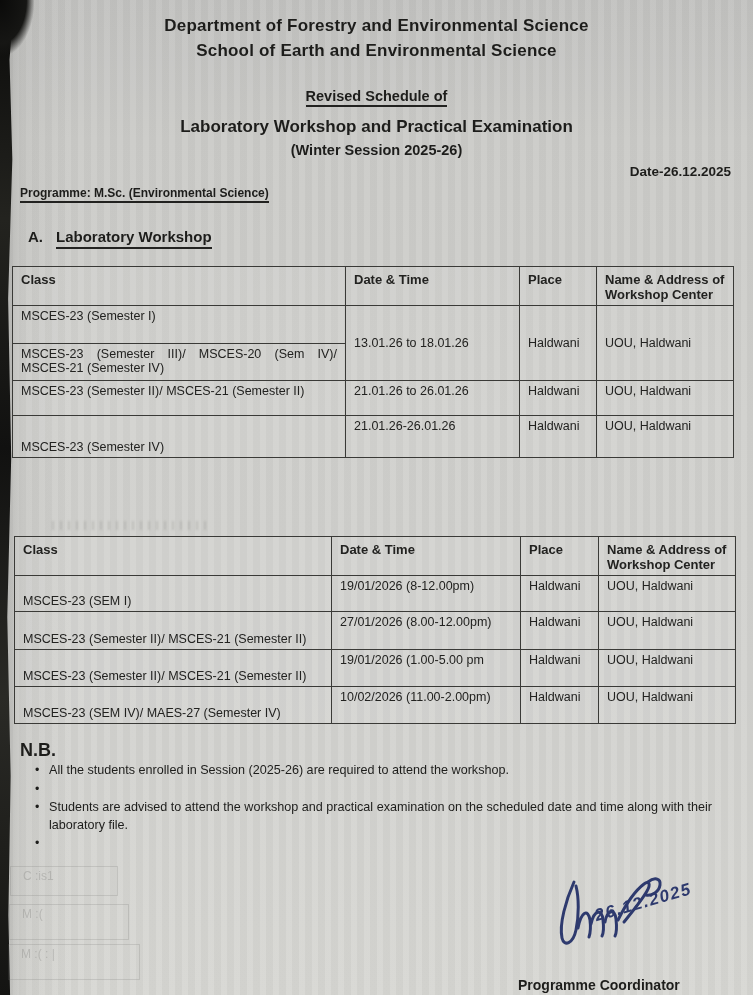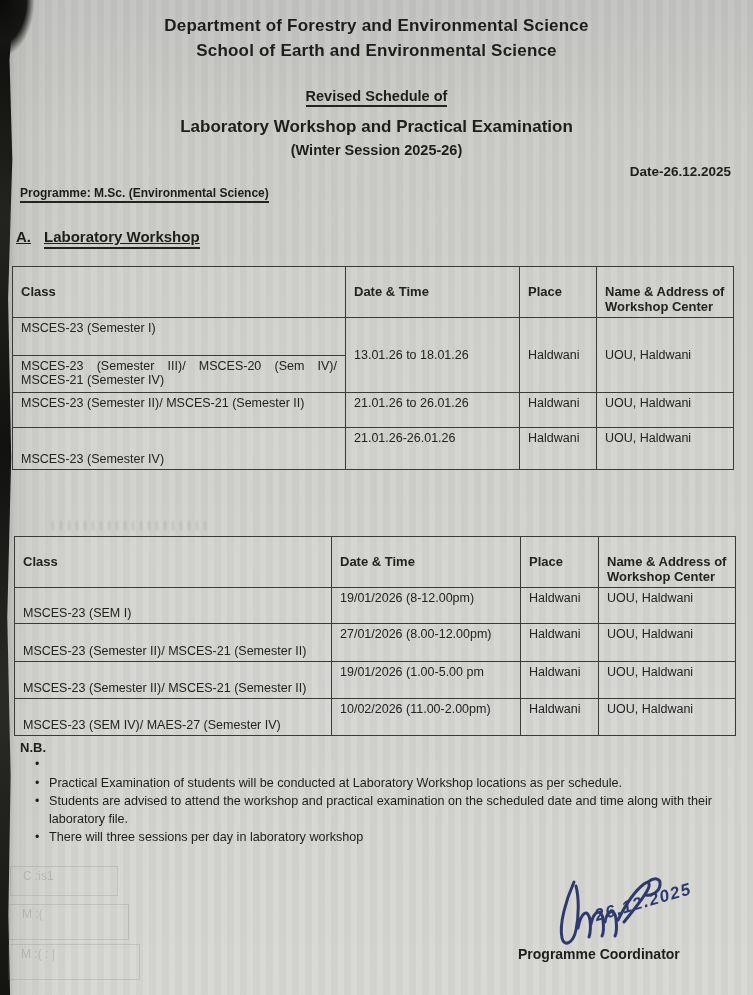--- a/index.html
+++ b/index.html
@@ -39,27 +39,27 @@
 
   .sec-head { font-size:15px; font-weight:bold; }
   .sec-head .lbl { margin-right:13px; }
   .sec-head .txt { border-bottom:2px solid #222220; padding-bottom:1.5px; }
 
   table.sched { border-collapse:collapse; table-layout:fixed; background:rgba(255,255,255,0.06); }
   table.sched th, table.sched td {
     border:1.6px solid #3a3a37; font-size:12.5px; padding:3px 8px;
     overflow:hidden; color:#222220;
   }
-  table.sched th { font-size:13px; font-weight:bold; text-align:left; vertical-align:top; padding-top:17px; }
+  table.sched th { font-size:13px; font-weight:bold; text-align:left; vertical-align:top; padding-top:5px; }
   td.vt { vertical-align:top; padding-top:6px; }
   td.vm { vertical-align:middle; }
   td.vb { vertical-align:bottom; padding-bottom:7px; }
   td.justify { text-align:justify; }
 
-  .nb-label { font-size:13px; font-weight:bold; }
+  .nb-label { font-size:18px; font-weight:bold; }
   .note-row { display:flex; width:700px; margin-top:1px; }
   .note-row .bullet { width:14px; margin-left:15px; flex:none; font-size:12.5px; line-height:17.5px; }
   .note-row .note-text { font-size:12.6px; line-height:17.5px; }
 
   .ghost { color:#8d8d8a; opacity:.45; filter:blur(.6px); font-size:12px; }
   .ghost-box { position:absolute; border:1px solid rgba(110,110,107,.5); opacity:.40; filter:blur(.7px); padding:2px 12px; }
   .ghost-smudge {
     position:absolute; height:9px; opacity:.5; filter:blur(.8px);
     background:repeating-linear-gradient(90deg, rgba(92,92,88,.35) 0 2px, rgba(0,0,0,0) 2px 8px);
   }
@@ -79,21 +79,21 @@
   <div class="edge-corner"></div>
 
   <div class="abs ctr dept" style="top:16px;">Department of Forestry and Environmental Science</div>
   <div class="abs ctr revised" style="top:88px;"><span>Revised Schedule of</span></div>
   <div class="abs ctr school" style="top:41px;">School of Earth and Environmental Science</div>
   <div class="abs ctr doc-title" style="top:117px;">Laboratory Workshop and Practical Examination</div>
   <div class="abs ctr session" style="top:142px;">(Winter Session 2025-26)</div>
   <div class="abs doc-date" style="top:164px; right:22px;">Date-26.12.2025</div>
   <div class="abs prog" style="top:186px; left:20px;"><span>Programme: M.Sc. (Environmental Science)</span></div>
 
-  <div class="abs sec-head" style="top:228px; left:16px;text-decoration:underline;">
+  <div class="abs sec-head" style="top:228px; left:28px;">
     <span class="lbl">A.</span><span class="txt">Laboratory Workshop</span>
   </div>
 
   <table class="sched abs" style="top:266px; left:12px; width:721px;">
     <colgroup>
         <col style="width:333px">
         <col style="width:174px">
         <col style="width:77px">
         <col style="width:137px">
       </colgroup>
@@ -168,45 +168,44 @@
       <td class="vt">Haldwani</td>
       <td class="vt">UOU, Haldwani</td>
     </tr>
   </tbody>
     </table>
 
   <div class="abs" style="top:740px; left:20px; width:715px;">
     <div class="nb-label">N.B.</div>
     <div class="note-row">
       <span class="bullet">•</span>
-    </div>
-    <div class="note-row">
-      <span class="bullet">•</span>
-      <span class="note-text">Practical Examination of students will be conducted at Laboratory Workshop locations as per schedule.</span>
+      <span class="note-text">All the students enrolled in Session (2025-26) are required to attend the workshop.</span>
+    </div>
+    <div class="note-row">
+      <span class="bullet">•</span>
     </div>
     <div class="note-row">
       <span class="bullet">•</span>
       <span class="note-text">Students are advised to attend the workshop and practical examination on the scheduled date and time along with their laboratory file.</span>
     </div>
     <div class="note-row">
       <span class="bullet">•</span>
-      <span class="note-text">There will three sessions per day in laboratory workshop</span>
     </div>
   </div>
 
   <div class="ghost-box ghost" style="top:866px; left:10px; width:108px; height:30px;">C :is1</div>
   <div class="ghost-box ghost" style="top:904px; left:9px; width:120px; height:36px;">M :(</div>
   <div class="ghost-box ghost" style="top:944px; left:8px; width:132px; height:36px;">M :(  :  |</div>
 
   <svg class="abs" style="top:876px; left:552px;" width="170" height="80" viewBox="0 0 170 80">
     <g fill="none" stroke="#2e3a6e" stroke-width="3" stroke-linecap="round" stroke-linejoin="round">
       <path d="M22,6 C14,24 7,48 10,62 C12,71 21,68 24,54 C27,40 27,22 24,10"></path>
       <path d="M26,52 C29,36 36,32 38,44 C39,52 38,58 37,61"></path>
       <path d="M39,48 C42,34 50,32 51,44 C52,52 51,58 50,60"></path>
       <path d="M53,46 C55,34 63,32 64,43 C65,52 64,58 63,60"></path>
       <path d="M66,44 C74,28 84,14 92,8 C97,4 99,8 95,15 C90,24 80,36 72,46"></path>
       <path d="M96,6 C102,1 109,2 108,9 C107,16 100,20 94,19"></path>
     </g>
   </svg>
   <div class="abs sig-date" style="top:906px; left:598px;">26.12.2025</div>
-  <div class="abs coordinator" style="top:946px; left:518px;">Programme Coordinator</div>
+  <div class="abs coordinator" style="top:977px; left:518px;">Programme Coordinator</div>
 
 </div>
 
 </body></html>

